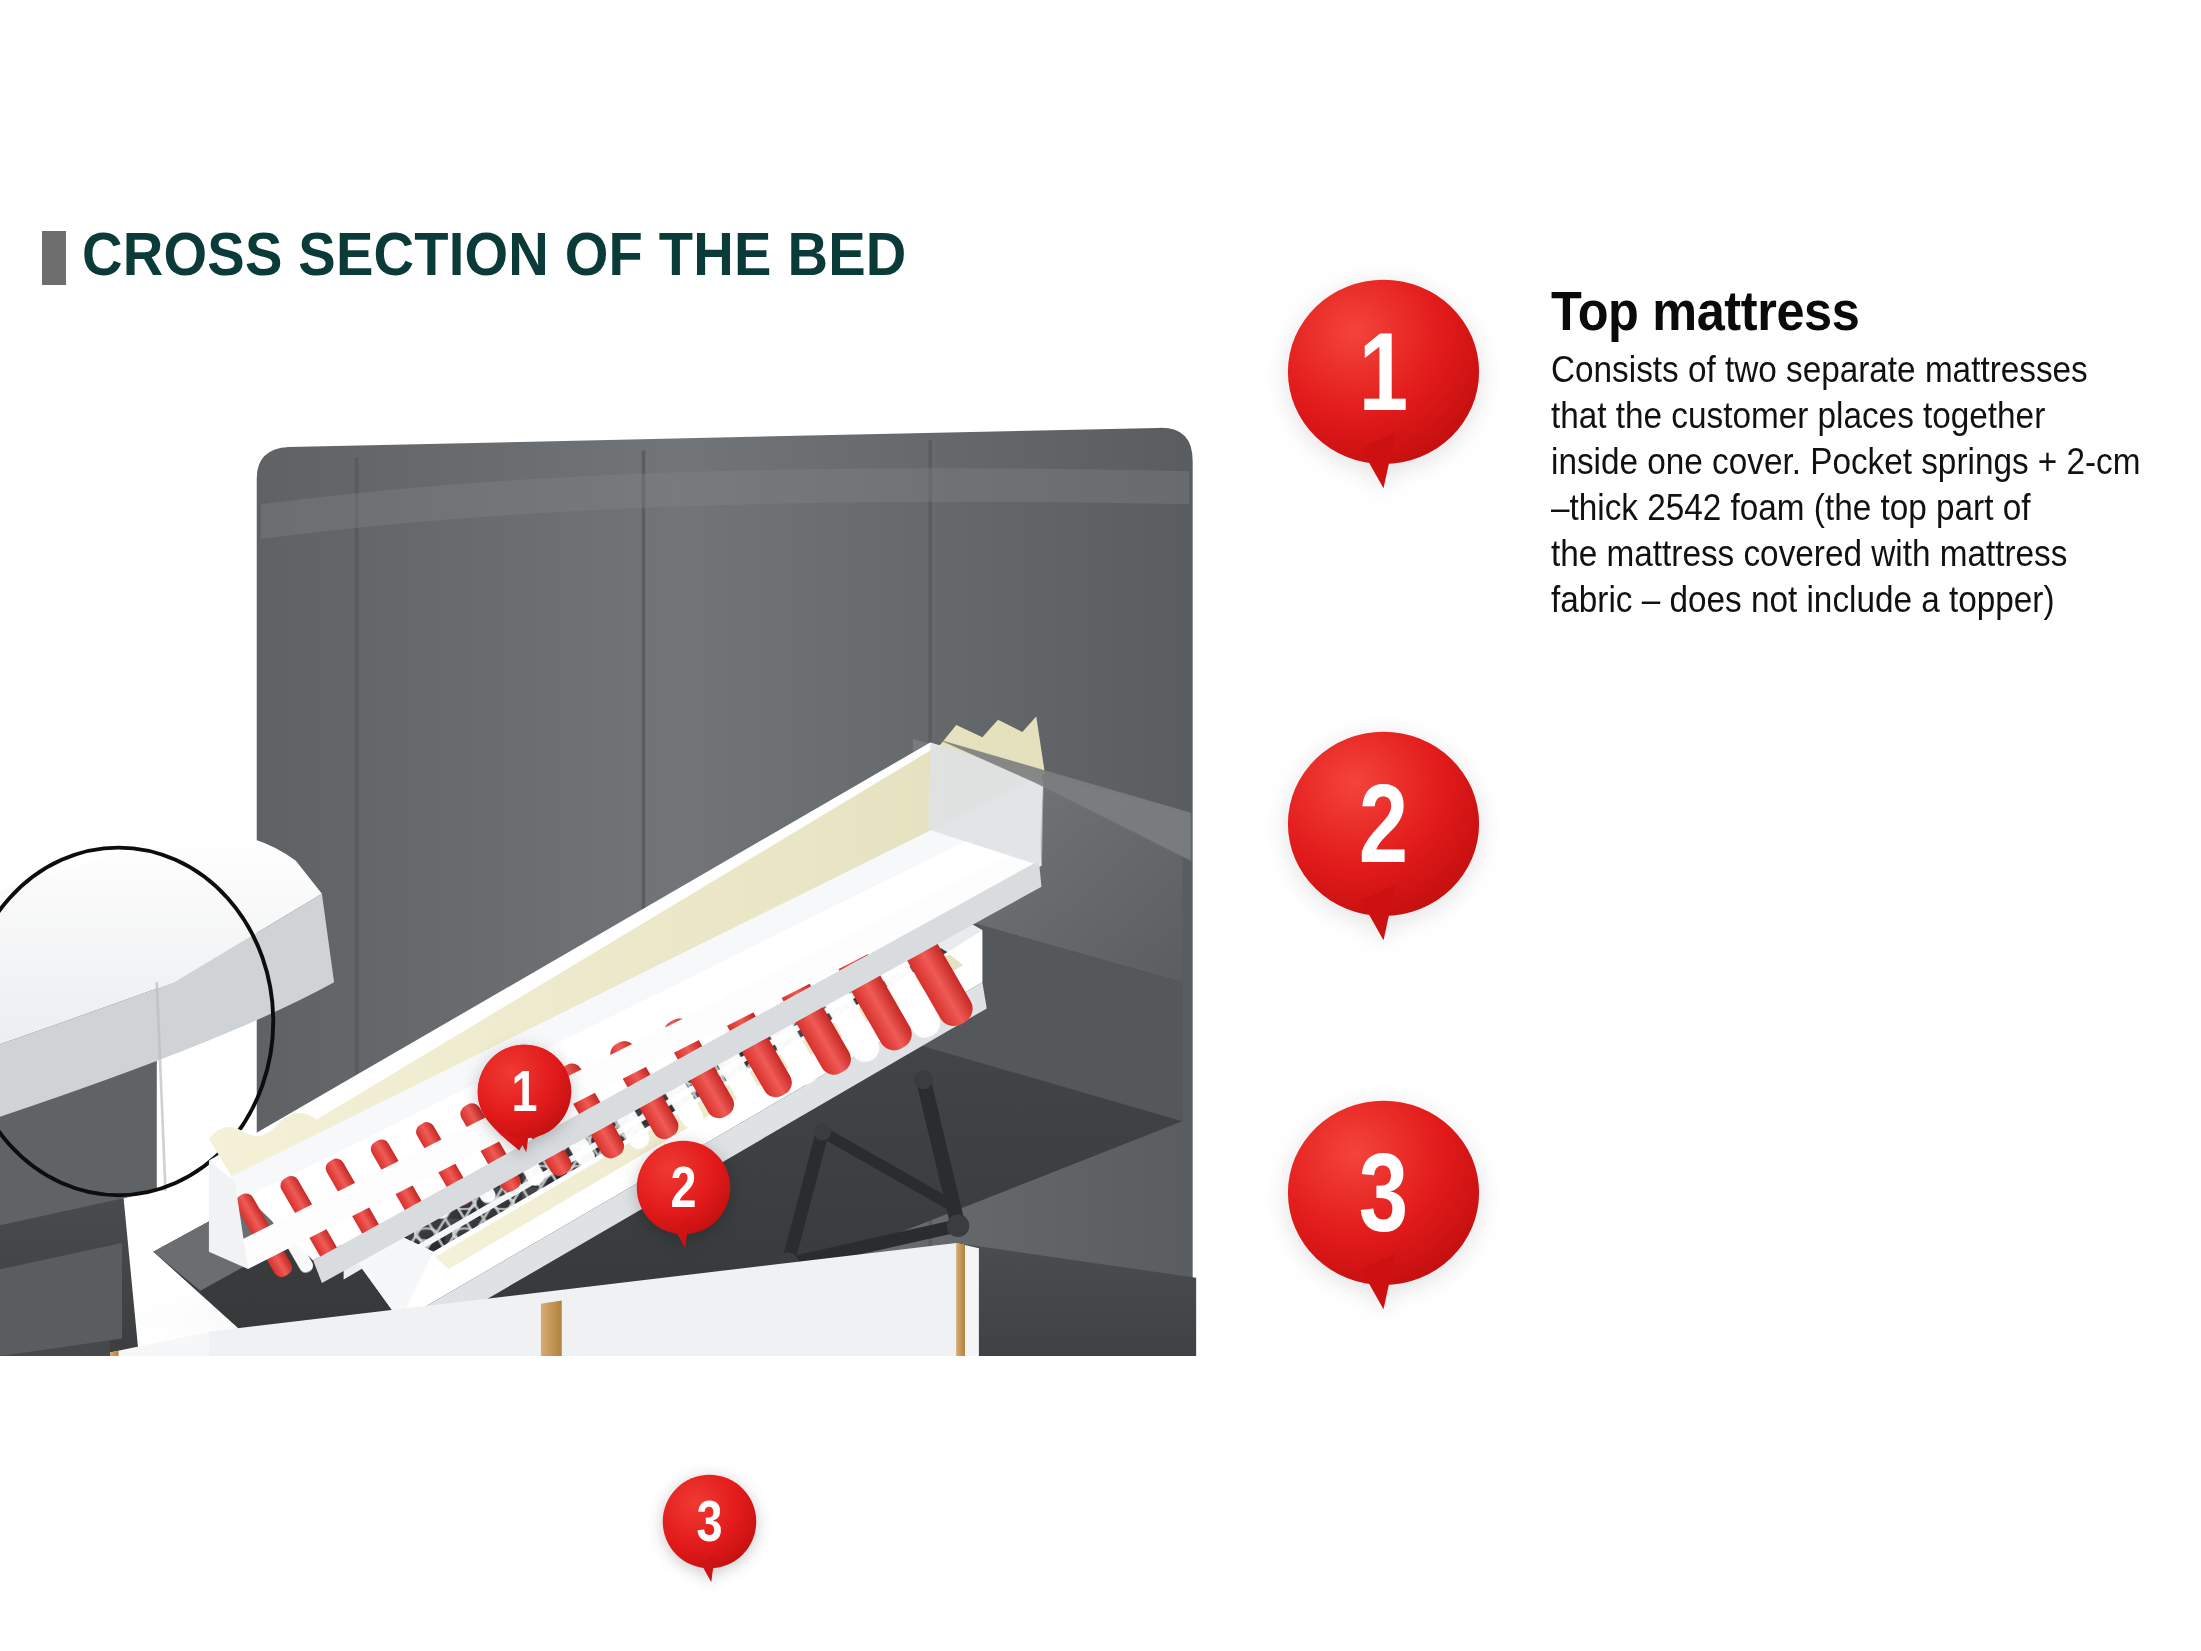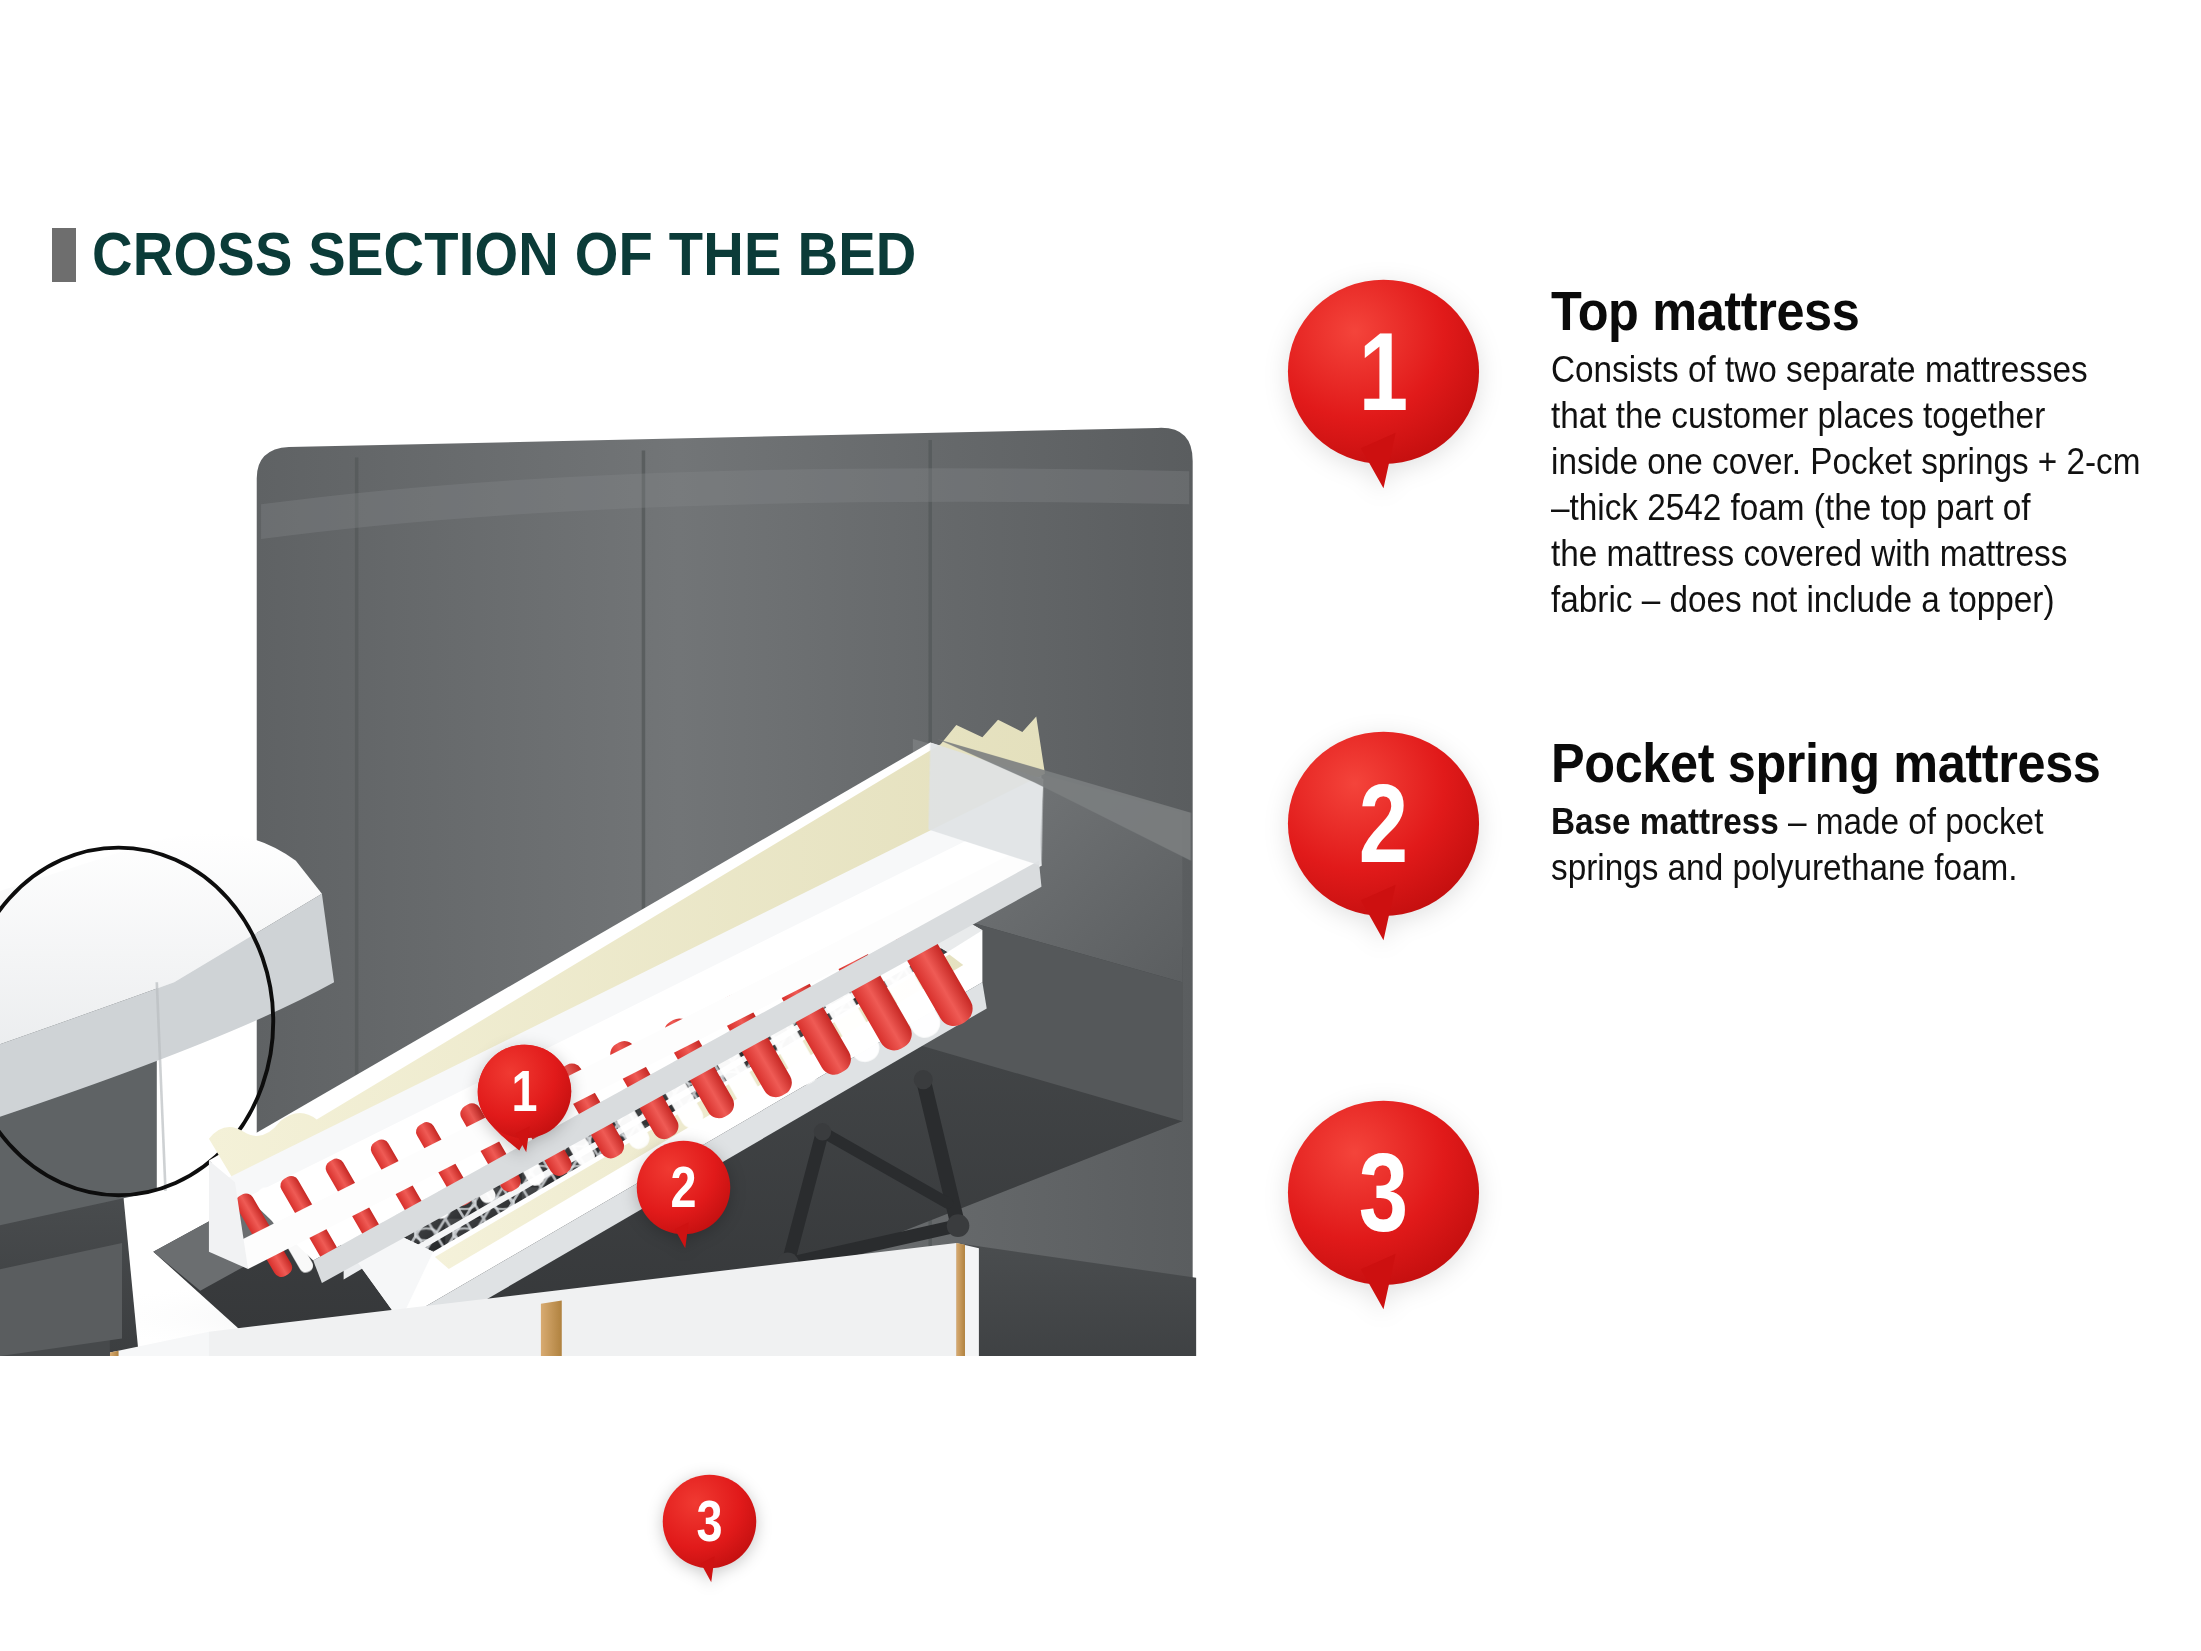--- a/index.html
+++ b/index.html
@@ -4,21 +4,21 @@
 <style>
   html,body{margin:0;padding:0;background:#ffffff;}
   body{
     width:2201px;height:1651px;position:relative;overflow:hidden;
     font-family:"Liberation Sans","DejaVu Sans",sans-serif;
     background:#ffffff;
   }
   .stage{position:absolute;inset:0;}
 
   
-  .title-row{position:absolute;left:52px;top:224px;display:flex;align-items:center;gap:15.6px;}
+  .title-row{position:absolute;left:42px;top:224px;display:flex;align-items:flex-end;gap:15.6px;}
   .title-bar{width:24px;height:54px;background:#6e6e6e;flex:none;}
   .title-text{
     font-size:61px;font-weight:700;letter-spacing:0.2px;color:#0b3b38;
     font-stretch:condensed;line-height:1;white-space:nowrap;
     transform:scaleX(0.92);transform-origin:left center;
   }
 
   
   .legend{position:absolute;left:1286px;top:278px;width:904px;}
   .legend-item{position:relative;margin-bottom:45px;}
@@ -349,27 +349,20 @@
             <stop offset="0" stop-color="#f4443b"></stop>
                 <stop offset="0.55" stop-color="#e11a1a"></stop>
                 <stop offset="1" stop-color="#bd0c0c"></stop>
           </radialGradient>
             </defs>
           <ellipse cx="112" cy="108" rx="110" ry="106" fill="url(#lp2)"></ellipse>
           <path d="M86 196 L112 242 L126 178 Z" fill="#cd1010"></path>
         </svg>
       </div>
       <div class="pin-num">2</div>
-      <div class="legend-body">
-        <div class="legend-head">Pocket spring mattress</div>
-        <div class="legend-desc">
-          <span class="ln"><b>Base mattress</b><span> – made of pocket</span></span>
-          <span class="ln">springs and polyurethane foam.</span>
-        </div>
-      </div>
     </div>
 
     <div class="legend-item" id="item-3">
       <div class="pin">
         <svg viewBox="0 0 224 244" xmlns="http://www.w3.org/2000/svg">
           <defs>
               <radialGradient id="lp3" cx="0.35" cy="0.28" r="0.85">
             <stop offset="0" stop-color="#f4443b"></stop>
                 <stop offset="0.55" stop-color="#e11a1a"></stop>
                 <stop offset="1" stop-color="#bd0c0c"></stop>

